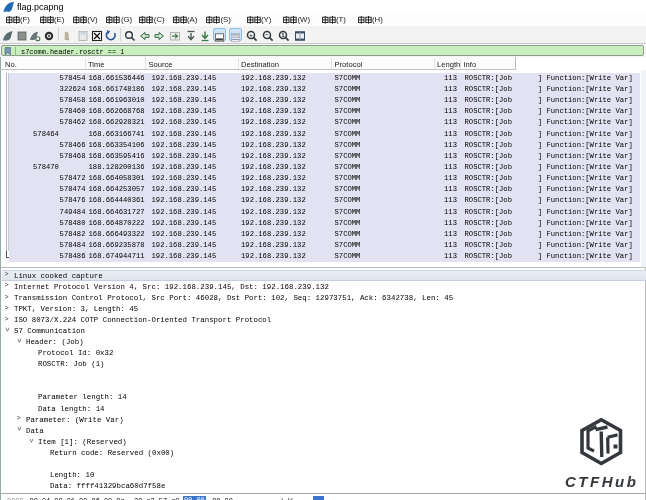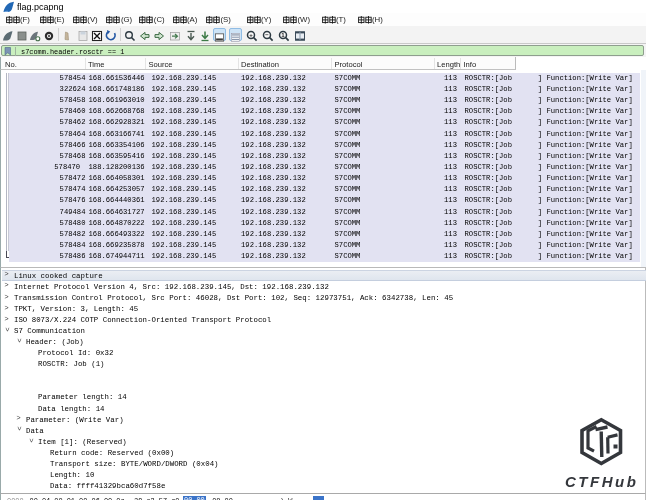--- a/index.html
+++ b/index.html
@@ -318,21 +318,21 @@
     <div class="row mono" style="top:47.4px">
       <span class="cell" style="left:24px;width:52.5px;text-align:right">578462</span>
       <span class="cell" style="left:79.5px">168.662928321</span>
       <span class="cell" style="left:142.5px">192.168.239.145</span>
       <span class="cell" style="left:232px">192.168.239.132</span>
       <span class="cell" style="left:325.5px">S7COMM</span>
       <span class="cell" style="left:420px;width:28px;text-align:right">113</span>
       <span class="cell" style="left:455.5px">ROSCTR:[Job      ] Function:[Write Var]</span>
     </div>
     <div class="row mono" style="top:58.55px">
-      <span class="cell" style="left:24px;width:52.5px;text-align:right">578464</span>
+      <span class="cell" style="left:24px;width:52.5px;">578464</span>
       <span class="cell" style="left:79.5px">168.663166741</span>
       <span class="cell" style="left:142.5px">192.168.239.145</span>
       <span class="cell" style="left:232px">192.168.239.132</span>
       <span class="cell" style="left:325.5px">S7COMM</span>
       <span class="cell" style="left:420px;width:28px;text-align:right">113</span>
       <span class="cell" style="left:455.5px">ROSCTR:[Job      ] Function:[Write Var]</span>
     </div>
     <div class="row mono" style="top:69.7px">
       <span class="cell" style="left:24px;width:52.5px;text-align:right">578466</span>
       <span class="cell" style="left:79.5px">168.663354106</span>
@@ -345,21 +345,21 @@
     <div class="row mono" style="top:80.85px">
       <span class="cell" style="left:24px;width:52.5px;text-align:right">578468</span>
       <span class="cell" style="left:79.5px">168.663595416</span>
       <span class="cell" style="left:142.5px">192.168.239.145</span>
       <span class="cell" style="left:232px">192.168.239.132</span>
       <span class="cell" style="left:325.5px">S7COMM</span>
       <span class="cell" style="left:420px;width:28px;text-align:right">113</span>
       <span class="cell" style="left:455.5px">ROSCTR:[Job      ] Function:[Write Var]</span>
     </div>
     <div class="row mono" style="top:92.0px">
-      <span class="cell" style="left:32px;width:52.5px;text-align:center">578470</span>
+      <span class="cell" style="left:24px;width:52.5px;text-align:left">578470</span>
       <span class="cell" style="left:79.5px">188.128200136</span>
       <span class="cell" style="left:142.5px">192.168.239.145</span>
       <span class="cell" style="left:232px">192.168.239.132</span>
       <span class="cell" style="left:325.5px">S7COMM</span>
       <span class="cell" style="left:420px;width:28px;text-align:right">113</span>
       <span class="cell" style="left:455.5px">ROSCTR:[Job      ] Function:[Write Var]</span>
     </div>
     <div class="row mono" style="top:103.15px">
       <span class="cell" style="left:24px;width:52.5px;text-align:right">578472</span>
       <span class="cell" style="left:79.5px">168.664058301</span>
@@ -454,21 +454,20 @@
     <span class="dl" style="left:37px;top:91.24000000000002px">ROSCTR: Job (1)</span>
     <span class="dl" style="left:37px;top:124.48000000000002px">Parameter length: 14</span>
     <span class="dl" style="left:37px;top:135.56000000000003px">Data length: 14</span>
     <span class="exp" style="left:15.5px;top:146.44000000000003px">&gt;</span>
     <span class="dl" style="left:25px;top:146.64000000000001px">Parameter: (Write Var)</span>
     <span class="exp" style="left:15.5px;top:157.42000000000002px;display:inline-block;transform:rotate(90deg)">&gt;</span>
     <span class="dl" style="left:25px;top:157.72000000000003px">Data</span>
     <span class="exp" style="left:27.5px;top:168.5px;display:inline-block;transform:rotate(90deg)">&gt;</span>
     <span class="dl" style="left:37px;top:168.8px">Item [1]: (Reserved)</span>
     <span class="dl" style="left:49px;top:179.88000000000002px">Return code: Reserved (0x00)</span>
-    <span class="dl" style="left:49px;top:190.96000000000004px">Transport size: BYTE/WORD/DWORD (0x04)</span>
     <span class="dl" style="left:49px;top:202.04000000000002px">Length: 10</span>
     <span class="dl" style="left:49px;top:213.12000000000003px">Data: ffff41329bca60d7f58e</span>
   </div>
 <div class="abs" style="left:0;top:493px;width:646px;height:7px;background:#fff;border-top:1px solid #a9a9a9;border-left:1px solid #9aa;border-right:1px solid #bbb">
     <span class="abs mono" style="left:6px;top:3px;font-size:6.9px;color:#8a8a8a">0000</span>
     <span class="abs mono" style="left:28.5px;top:3px;font-size:6.9px;color:#000;white-space:pre">00 04 00 01 00 06 00 0c</span>
     <span class="abs mono" style="left:133px;top:3px;font-size:6.9px;color:#000;white-space:pre">29 a3 57 c0 </span>
     <span class="abs mono" style="left:182px;top:2px;font-size:6.9px;color:#fff;background:#3b74c9;padding:0 1px;white-space:pre">00 00</span>
     <span class="abs mono" style="left:207px;top:3px;font-size:6.9px;color:#000;white-space:pre"> 08 00</span>
     <span class="abs mono" style="left:246px;top:3px;font-size:6.9px;color:#222;white-space:pre">········)·W·</span>

